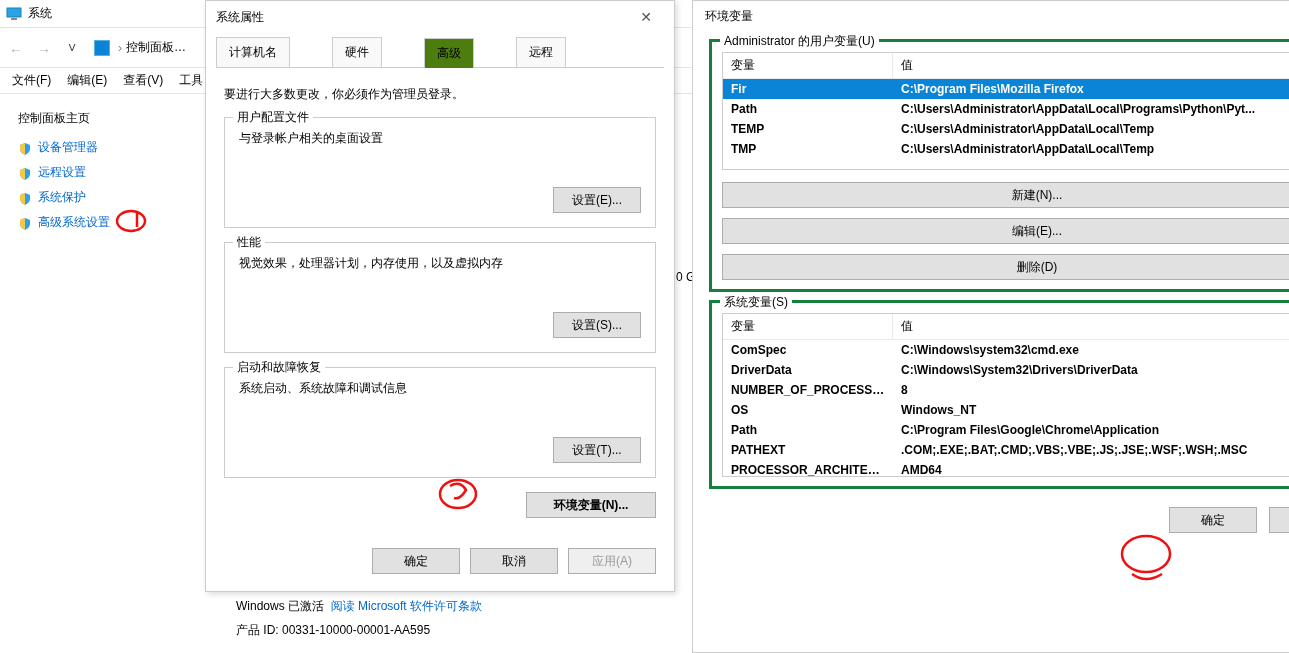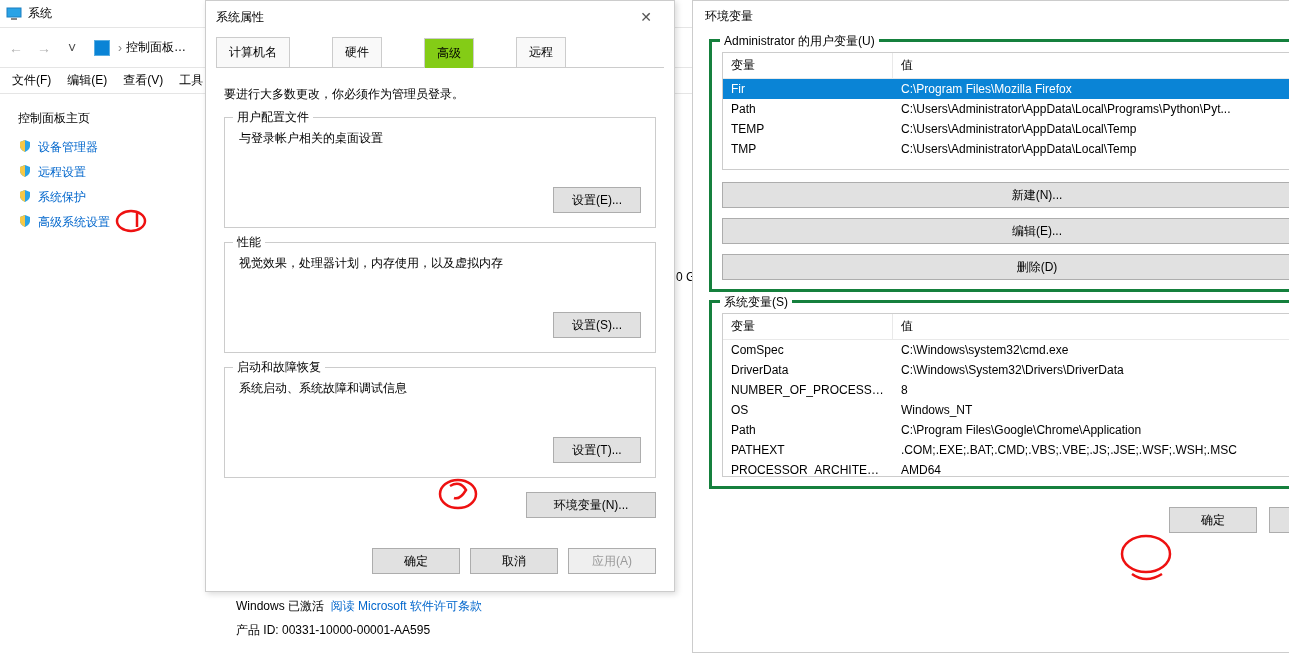--- a/index.html
+++ b/index.html
@@ -9,57 +9,57 @@
   .bg-titlebar { display: flex; align-items: center; height: 28px; border-bottom: 1px solid #e5e5e5; padding: 0 6px; }
   .bg-titlebar .sysicon { width: 16px; height: 16px; margin-right: 6px; display: inline-flex; }
   .bg-nav { display: flex; align-items: center; height: 40px; border-bottom: 1px solid #e5e5e5; padding: 0 6px; gap: 8px; }
   .nav-arrow { width: 20px; height: 20px; color: #b0b0b0; display: inline-flex; align-items: center; justify-content: center; font-size: 14px; }
   .addr-ctrl { display: inline-flex; align-items: center; }
   .pc-icon { width: 16px; height: 16px; background: #0a84d6; margin-left: 4px; margin-right: 4px; border: 1px solid #5aaee2; }
   .addr-sep { color: #888; padding: 0 4px; }
   .bg-menubar { display: flex; gap: 16px; padding: 4px 12px; border-bottom: 1px solid #e5e5e5; height: 26px; align-items: center; }
   .bg-left { position: absolute; left: 0; top: 100px; width: 205px; padding: 10px 18px; }
   .bg-left .hdr { color: #000; margin-bottom: 12px; }
-  .bg-left .lnk { display: flex; align-items: flex-start; gap: 6px; color: #0066cc; margin: 8px 0; cursor: pointer; }
+  .bg-left .lnk { display: flex; align-items: flex-end; gap: 6px; color: #0066cc; margin: 8px 0; cursor: pointer; }
   .shield { width: 14px; height: 14px; display: inline-block; }
   .shield svg { width: 100%; height: 100%; }
 
   
   .dlg-sysprop { position: absolute; left: 205px; top: 0; width: 470px; height: 592px; background: #fff; border: 1px solid #ccc; box-shadow: 2px 2px 6px rgba(0,0,0,.15);}
   .dlg-title { height: 32px; display: flex; align-items: center; padding: 0 10px; }
   .dlg-close { margin-left: auto; width: 36px; height: 24px; display: flex; align-items: center; justify-content: center; font-size: 14px; color: #555; }
   .tabs { display: flex; padding: 4px 10px 0; gap: 40px; }
   .tab { padding: 6px 12px; border: 1px solid #ccc; border-bottom: none; margin-right: 2px; background: #f9f9f9; }
-  .tab.active { background: #84cc16; position: relative; top: 1px; }
+  .tab.active { background: #4d7c0f; position: relative; top: 1px; }
   .tabs-line { border-bottom: 1px solid #ccc; margin: 0 10px; }
   .dlg-body { padding: 10px 18px; }
   .notice { margin: 8px 0 14px; }
   .group { border: 1px solid #ccc; padding: 12px 14px 14px; margin-bottom: 14px; position: relative; }
   .group-title { position: absolute; top: -9px; left: 8px; background: #fff; padding: 0 4px; }
   .group .desc { margin-bottom: 40px; }
   .btn { display: inline-flex; align-items: center; justify-content: center; min-width: 88px; height: 26px; border: 1px solid #adadad; background: #e1e1e1; padding: 0 10px; }
   .btn.disabled { color: #9a9a9a; background: #efefef; }
   .group .btn-row { text-align: right; }
-  .envbtn-row { text-align: right; margin: 14px 0 20px; }
+  .envbtn-row { text-align: right; margin: 14px 0 20px; font-weight: bold; }
   .dlg-footer { display: flex; justify-content: flex-end; gap: 10px; padding: 0 18px 14px; }
 
   
   .dlg-env { position: absolute; left: 692px; top: 0; width: 690px; height: 653px; background: #fff; border: 1px solid #ccc; }
   .env-title { height: 30px; display: flex; align-items: center; padding: 0 12px; }
   .env-section { margin: 8px 16px 4px; }
   .env-section .gbox { border: 3px solid #15803d; padding: 10px 10px 9px; position: relative; margin-top: 8px; }
   .env-section .gtitle { position: absolute; top: -9px; left: 8px; background: #fff; padding: 0 4px; }
   .tbl-wrap { border: 1px solid #ccc; background: #fff; position: relative; }
   .tbl-head { display: flex; background: #fff; border-bottom: 1px solid #e9e9e9; }
   .tbl-head div { padding: 4px 8px; border-right: 1px solid #e9e9e9; }
   .colVar { width: 170px; flex: 0 0 170px; }
   .colVal { flex: 1; }
   .tbl-body { }
   .tbl-row { display: flex; }
-  .tbl-row div { padding: 3px 8px; white-space: nowrap; overflow: hidden; text-overflow: ellipsis; }
+  .tbl-row div { padding: 3px 8px; white-space: nowrap; overflow: hidden; text-overflow: ellipsis; font-weight: bold; }
   .tbl-row.sel { background: #0a84d6; color: #fff; }
   .tbl-user .tbl-body { height: 90px; }
   .tbl-sys .tbl-body { height: 136px; overflow: hidden; }
   .vscroll { position: absolute; right: 0; top: 22px; bottom: 0; width: 16px; background: #f0f0f0; border-left: 1px solid #ddd; }
   .vscroll .thumb { position: absolute; left: 2px; right: 2px; top: 2px; height: 48px; background: #c6c6c6; }
   .env-btn-row { display: flex; justify-content: flex-end; gap: 10px; margin-top: 12px; flex-direction: column; }
   .env-footer { display: flex; justify-content: flex-end; gap: 12px; padding: 14px 24px; }
 
   
   .activation { position: absolute; left: 236px; top: 598px; }

